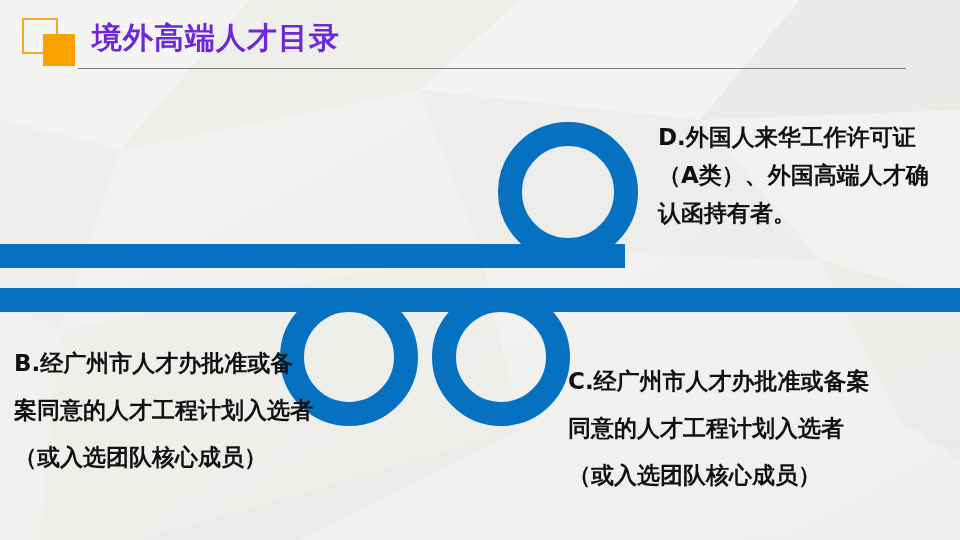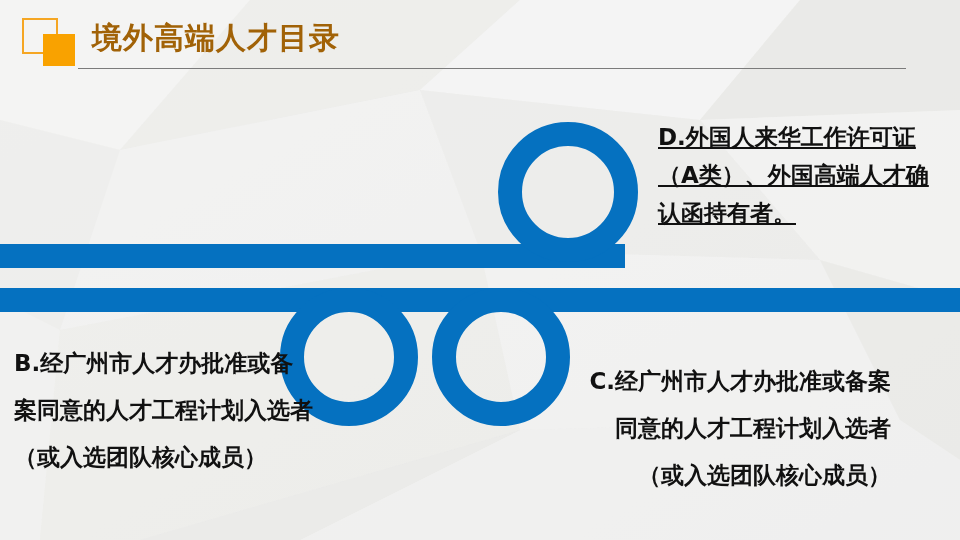--- a/index.html
+++ b/index.html
@@ -58,21 +58,21 @@
     height: 32px;
     background: #f9a200;
   }
 
   .page-title {
     position: absolute;
     left: 92px;
     top: 18px;
     font-size: 30px;
     font-weight: bold;
-    color: #a16207;
+    color: #6d28d9;
     letter-spacing: 1px;
     line-height: 40px;
     white-space: nowrap;
   }
 
   .title-rule {
     position: absolute;
     left: 78px;
     top: 68px;
     width: 828px;
@@ -107,39 +107,38 @@
     text-align: center;
   }
 
   .txt-d {
     left: 658px;
     top: 118px;
     width: 290px;
     font-size: 23px;
     line-height: 38px;
     text-align: left;
-    text-decoration: underline;
   }
 
   .txt-b {
     left: 14px;
     top: 340px;
     width: 300px;
     font-size: 23px;
     line-height: 47px;
     text-align: left;
   }
 
   .txt-c {
-    left: 581px;
+    left: 568px;
     top: 358px;
     width: 310px;
     font-size: 23px;
     line-height: 47px;
-    text-align: right;
+    text-align: left;
   }
 </style>
 </head>
 <body>
 
 <div id="slide">
 
   <svg class="bg-layer" viewBox="0 0 960 540" preserveAspectRatio="none" aria-hidden="true">
     <defs>
       <linearGradient id="gsoft" x1="0" y1="0" x2="1" y2="1">

